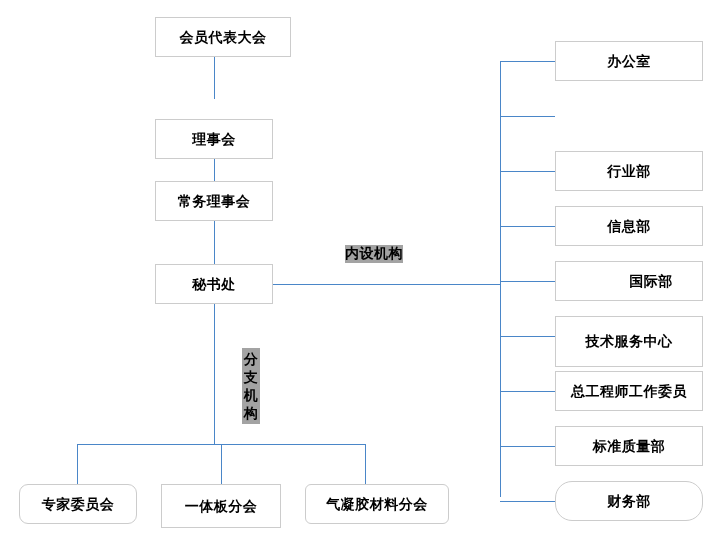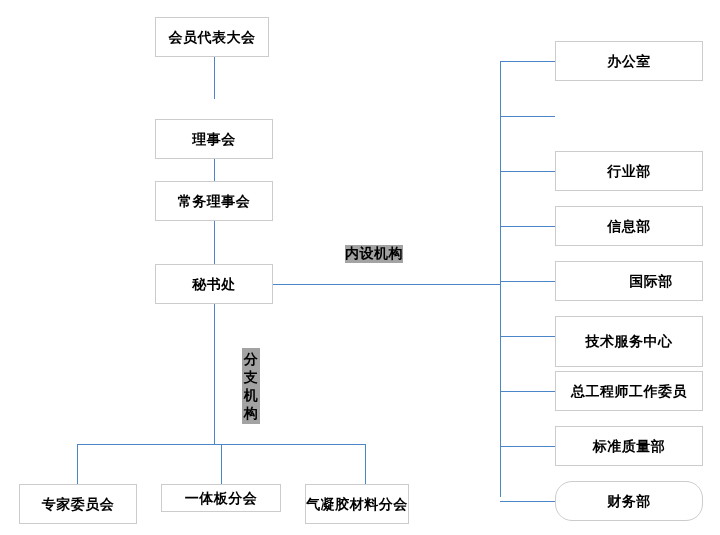--- a/index.html
+++ b/index.html
@@ -74,30 +74,30 @@
     <div class="conn conn-h" style="left: 500px; top: 281px; width: 55px;"></div>
     <div class="conn conn-h" style="left: 500px; top: 336px; width: 55px;"></div>
     <div class="conn conn-h" style="left: 500px; top: 391px; width: 55px;"></div>
     <div class="conn conn-h" style="left: 500px; top: 446px; width: 55px;"></div>
     <div class="conn conn-h" style="left: 500px; top: 501px; width: 55px;"></div>
     <div class="conn conn-v" style="left: 214px; top: 304px; height: 140px;"></div>
     <div class="conn conn-h" style="left: 77px; top: 444px; width: 288px;"></div>
     <div class="conn conn-v" style="left: 77px; top: 444px; height: 40px;"></div>
     <div class="conn conn-v" style="left: 221px; top: 444px; height: 40px;"></div>
     <div class="conn conn-v" style="left: 365px; top: 444px; height: 40px;"></div>
-    <div class="node" style="left: 155px; top: 17px; width: 114px; height: 40px;">会员代表大会</div>
+    <div class="node" style="left: 155px; top: 17px; width: 136px; height: 40px;">会员代表大会</div>
     <div class="node" style="left: 155px; top: 99px; width: 118px; height: 40px; margin-top: 20px;">理事会</div>
     <div class="node" style="left: 155px; top: 181px; width: 118px; height: 40px;">常务理事会</div>
     <div class="node" style="left: 155px; top: 264px; width: 118px; height: 40px;">秘书处</div>
     <div class="node" style="left: 555px; top: 41px; width: 148px; height: 40px;">办公室</div>
     <div class="node" style="left: 555px; top: 151px; width: 148px; height: 40px;">行业部</div>
     <div class="node" style="left: 555px; top: 206px; width: 148px; height: 40px;">信息部</div>
     <div class="node" style="left: 555px; top: 261px; width: 148px; height: 40px; padding-left: 44px;">国际部</div>
     <div class="node" style="left: 555px; top: 316px; width: 148px; height: 51px;">技术服务中心</div>
     <div class="node" style="left: 555px; top: 371px; width: 148px; height: 40px;">总工程师工作委员</div>
     <div class="node" style="left: 555px; top: 426px; width: 148px; height: 40px;">标准质量部</div>
     <div class="node" style="left: 555px; top: 481px; width: 148px; height: 40px; border-radius: 17px;">财务部</div>
-    <div class="node" style="left: 19px; top: 484px; width: 118px; height: 40px;">专家委员会</div>
-    <div class="node" style="left: 161px; top: 484px; width: 120px; height: 28px;">一体板分会</div>
-    <div class="node" style="left: 305px; top: 484px; width: 104px; height: 40px;">气凝胶材料分会</div>
+    <div class="node" style="left: 19px; top: 484px; width: 118px; height: 40px; border-radius: 9px;">专家委员会</div>
+    <div class="node" style="left: 161px; top: 484px; width: 120px; height: 44px;">一体板分会</div>
+    <div class="node" style="left: 305px; top: 484px; width: 144px; height: 40px; border-radius: 6px;">气凝胶材料分会</div>
     <div class="edge-label" style="left: 345px; top: 245px;">内设机构</div>
     <div class="edge-label vertical" style="left: 242px; top: 348px;">分支机构</div>
   </div>
 
 </body></html>

